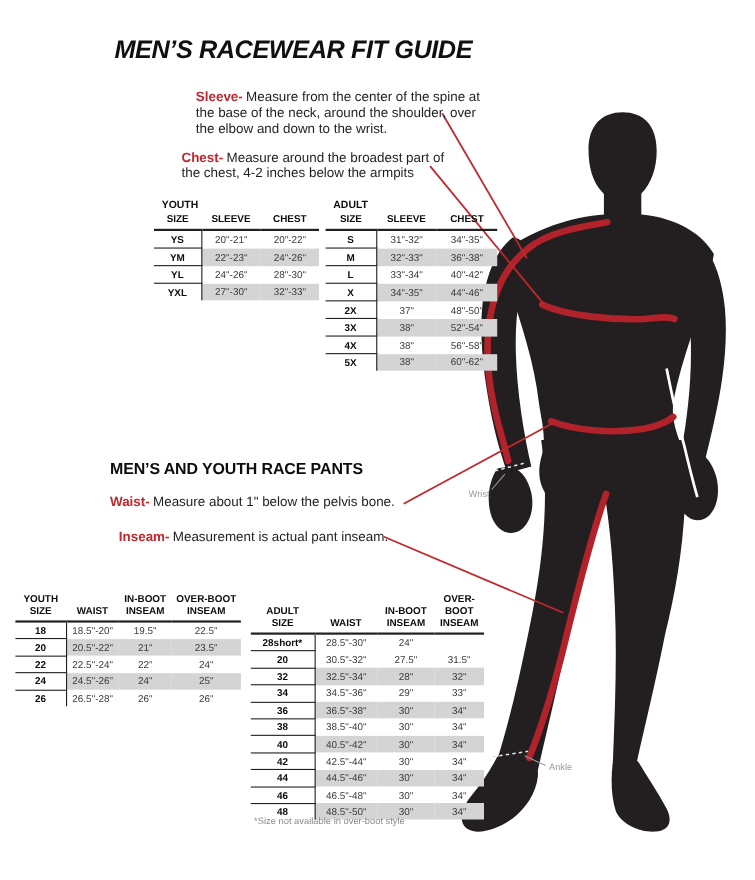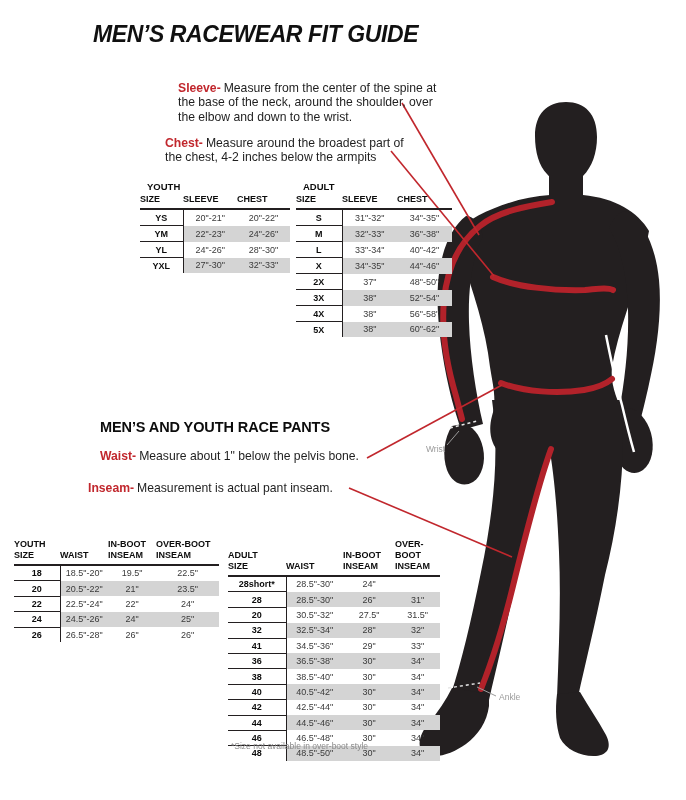--- a/index.html
+++ b/index.html
@@ -1,29 +1,29 @@
 <!DOCTYPE html>
 <html><head>
 <meta charset="utf-8">
 <style>
   html,body{margin:0;padding:0;background:#fff;}
   .canvas{position:relative;width:686px;height:800px;background:#ffffff;
           font-family:"Liberation Sans",sans-serif;overflow:hidden;}
   .figure-svg{position:absolute;left:0;top:0;width:686px;height:800px;z-index:1;}
-  h1.title{position:absolute;left:92px;top:20px;margin:1px;font-size:23px;font-style:italic;
+  h1.title{position:absolute;left:92px;top:20px;margin:12px;font-size:23px;font-style:italic;
            font-weight:800;color:#101010;letter-spacing:-0.4px;white-space:nowrap;z-index:2;}
   .sec-h{position:absolute;margin:0;font-size:14.5px;font-weight:bold;color:#0c0c0c;
          letter-spacing:-0.1px;white-space:nowrap;z-index:2;}
   .para{position:absolute;font-size:12.2px;line-height:1.17;color:#1f1f1f;z-index:2;}
   .para .lead{color:#c1272d;font-weight:bold;margin-right:3px;}
   .nowrap{white-space:nowrap;}
   .tblbox{position:absolute;z-index:2;}
   .grp{font-size:9.5px;font-weight:bold;color:#0c0c0c;padding-left:7px;margin-bottom:2px;line-height:11px;}
   table{border-collapse:collapse;table-layout:fixed;width:100%;font-size:9px;color:#3a3a3a;}
-  th{font-weight:bold;color:#0c0c0c;vertical-align:bottom;text-align:left;
+  th{font-weight:bold;color:#0c0c0c;vertical-align:bottom;text-align:center;
      padding:0 0 3px 0;border-bottom:2px solid #231f20;line-height:11px;font-size:9px;}
   td{text-align:center;padding:0;height:15px;}
   .pants td{height:14.4px;}
   td:first-child{font-weight:bold;color:#0c0c0c;border-right:1.5px solid #231f20;margin-top:48px;}
   tbody tr:not(:last-child) td:first-child{border-bottom:1px solid #231f20;}
   tr.shaded td:not(:first-child){background:#d4d4d4;}
   .t-jy{width:150px;} .t-jy th:nth-child(1){width:43px}.t-jy th:nth-child(2){width:54px}.t-jy th:nth-child(3){width:53px}
   .t-ja{width:156px;} .t-ja th:nth-child(1){width:46px}.t-ja th:nth-child(2){width:55px}.t-ja th:nth-child(3){width:55px}
   .t-py{width:205px;} .t-py th:nth-child(1){width:46px}.t-py th:nth-child(2){width:48px}.t-py th:nth-child(3){width:48px}.t-py th:nth-child(4){width:63px}
   .t-pa{width:212px;} .t-pa th:nth-child(1){width:58px}.t-pa th:nth-child(2){width:57px}.t-pa th:nth-child(3){width:52px}.t-pa th:nth-child(4){width:45px}
@@ -187,21 +187,21 @@
         </table>
       </div>
   </div>
 
   <h2 class="sec-h" style="left:100px;top:419px;">MEN’S AND YOUTH RACE PANTS</h2>
 
   <div class="para nowrap" style="left:100px;top:449px;">
     <span class="lead">Waist-</span><span>Measure about 1" below the pelvis bone.</span>
   </div>
 
-  <div class="para nowrap" style="left:88px;top:481px;">
+  <div class="para nowrap" style="left:108px;top:481px;">
     <span class="lead">Inseam-</span><span>Measurement is actual pant inseam.</span>
   </div>
 
   <div class="tblbox pants" style="left:14px;top:539px;width:205px;">
     <div class="t-py">
         <table>
           <thead>
             <tr>
               <th>
                 <div>YOUTH</div>
@@ -278,40 +278,34 @@
               </th>
             </tr>
           </thead>
           <tbody>
             <tr>
               <td>28short*</td>
               <td>28.5"-30"</td>
               <td>24"</td>
               <td></td>
             </tr>
-            <tr class="shaded">
-              <td>28</td>
-              <td>28.5"-30"</td>
-              <td>26"</td>
-              <td>31"</td>
-            </tr>
             <tr>
               <td>20</td>
               <td>30.5"-32"</td>
               <td>27.5"</td>
               <td>31.5"</td>
             </tr>
             <tr class="shaded">
               <td>32</td>
               <td>32.5"-34"</td>
               <td>28"</td>
               <td>32"</td>
             </tr>
             <tr>
-              <td>41</td>
+              <td>34</td>
               <td>34.5"-36"</td>
               <td>29"</td>
               <td>33"</td>
             </tr>
             <tr class="shaded">
               <td>36</td>
               <td>36.5"-38"</td>
               <td>30"</td>
               <td>34"</td>
             </tr>

